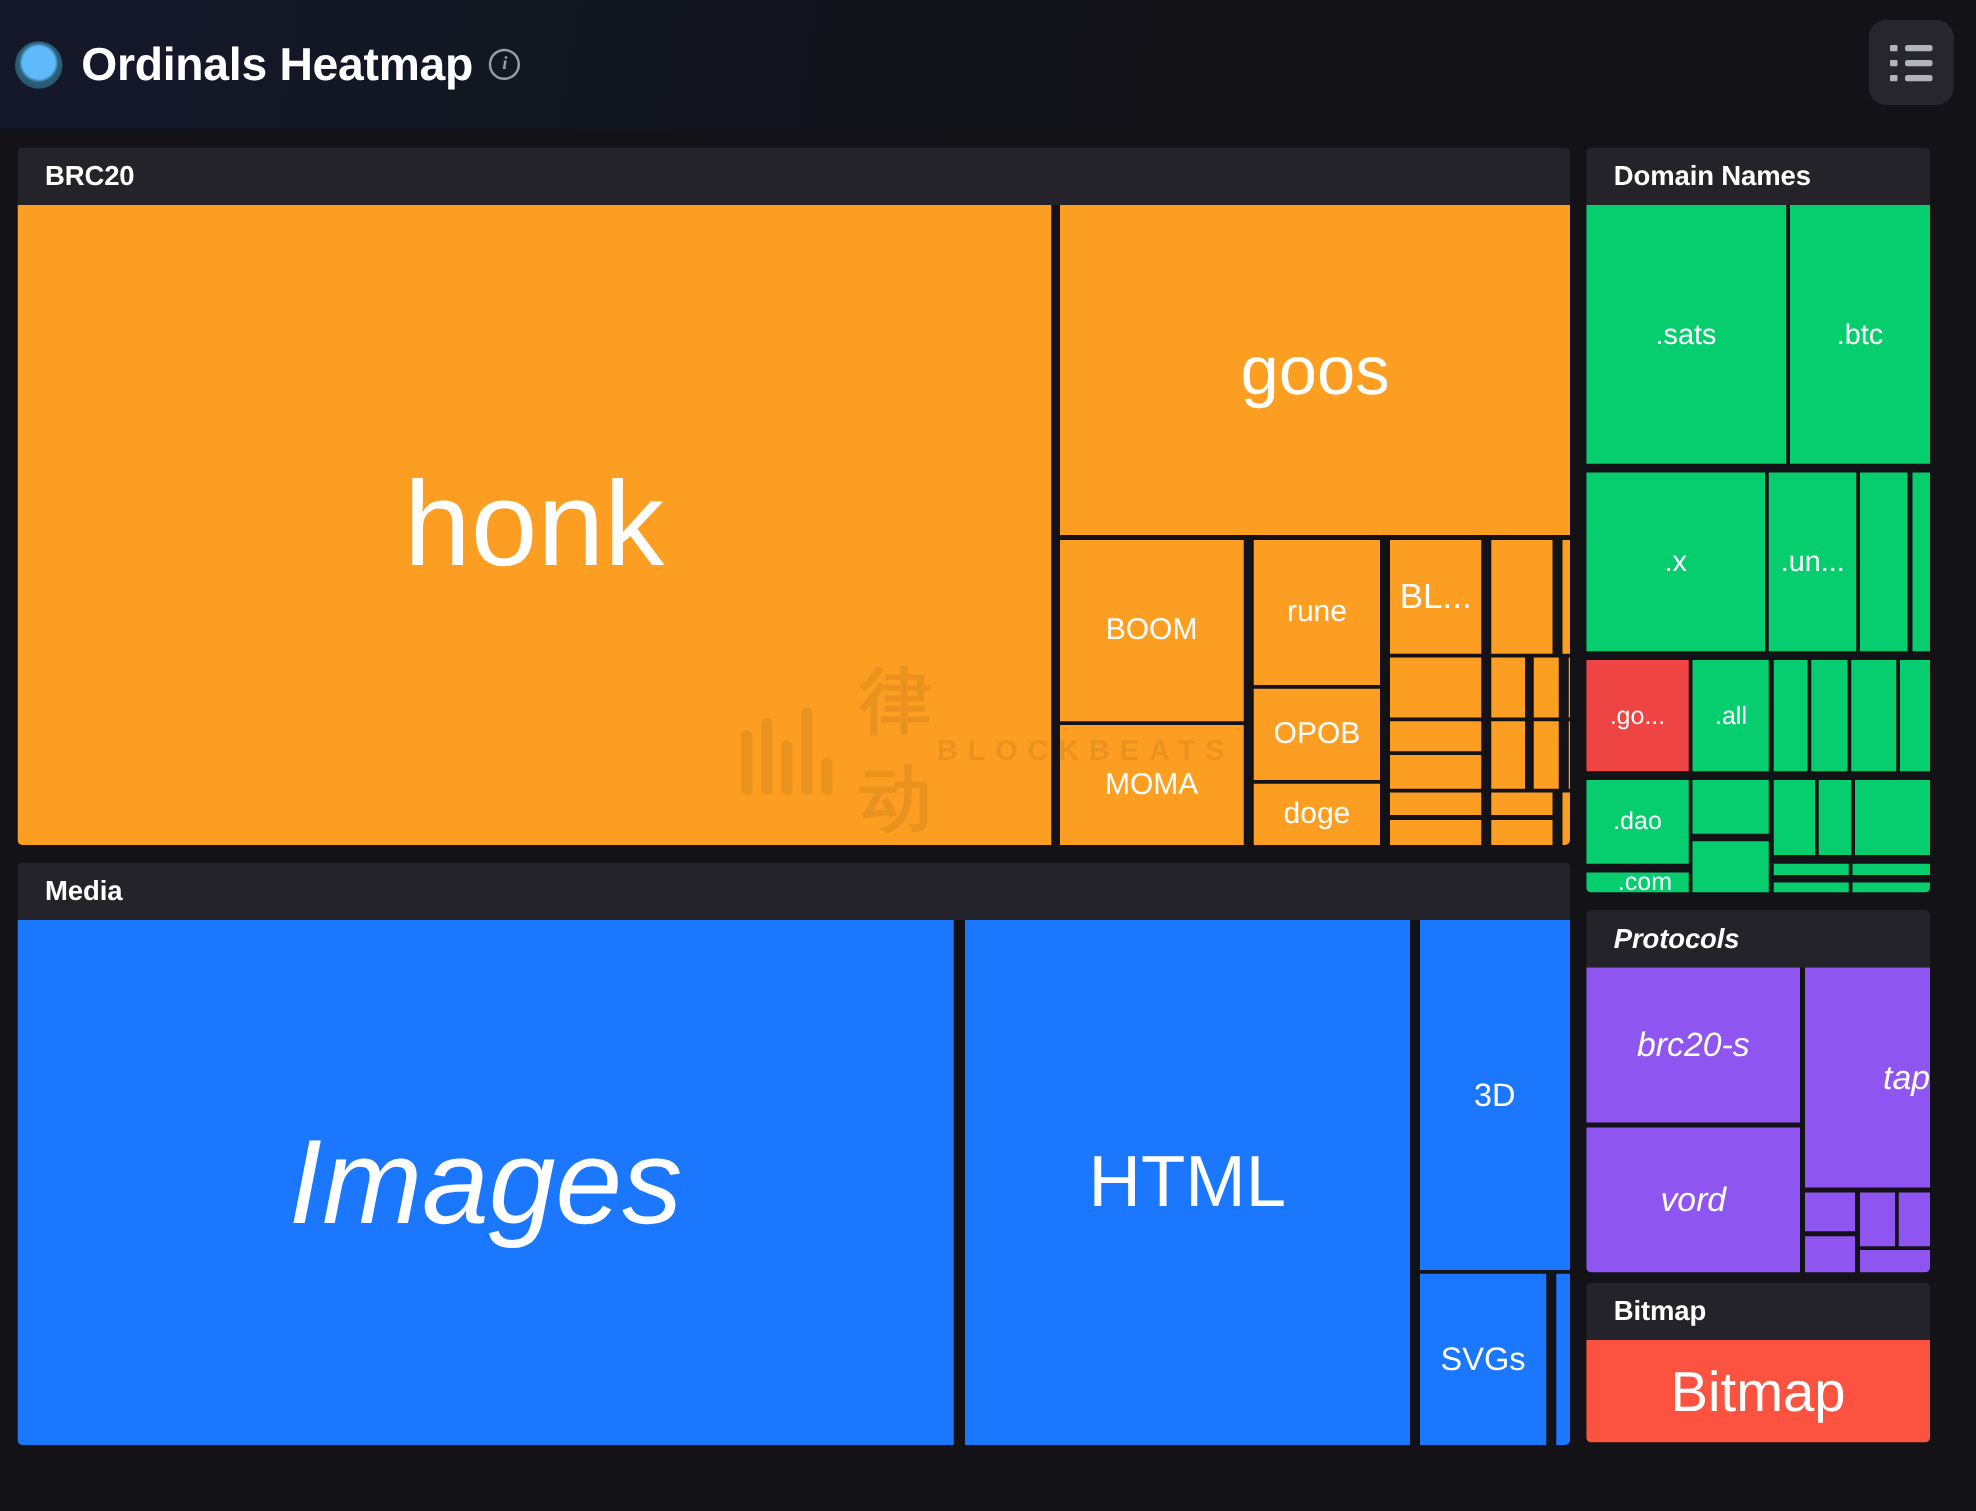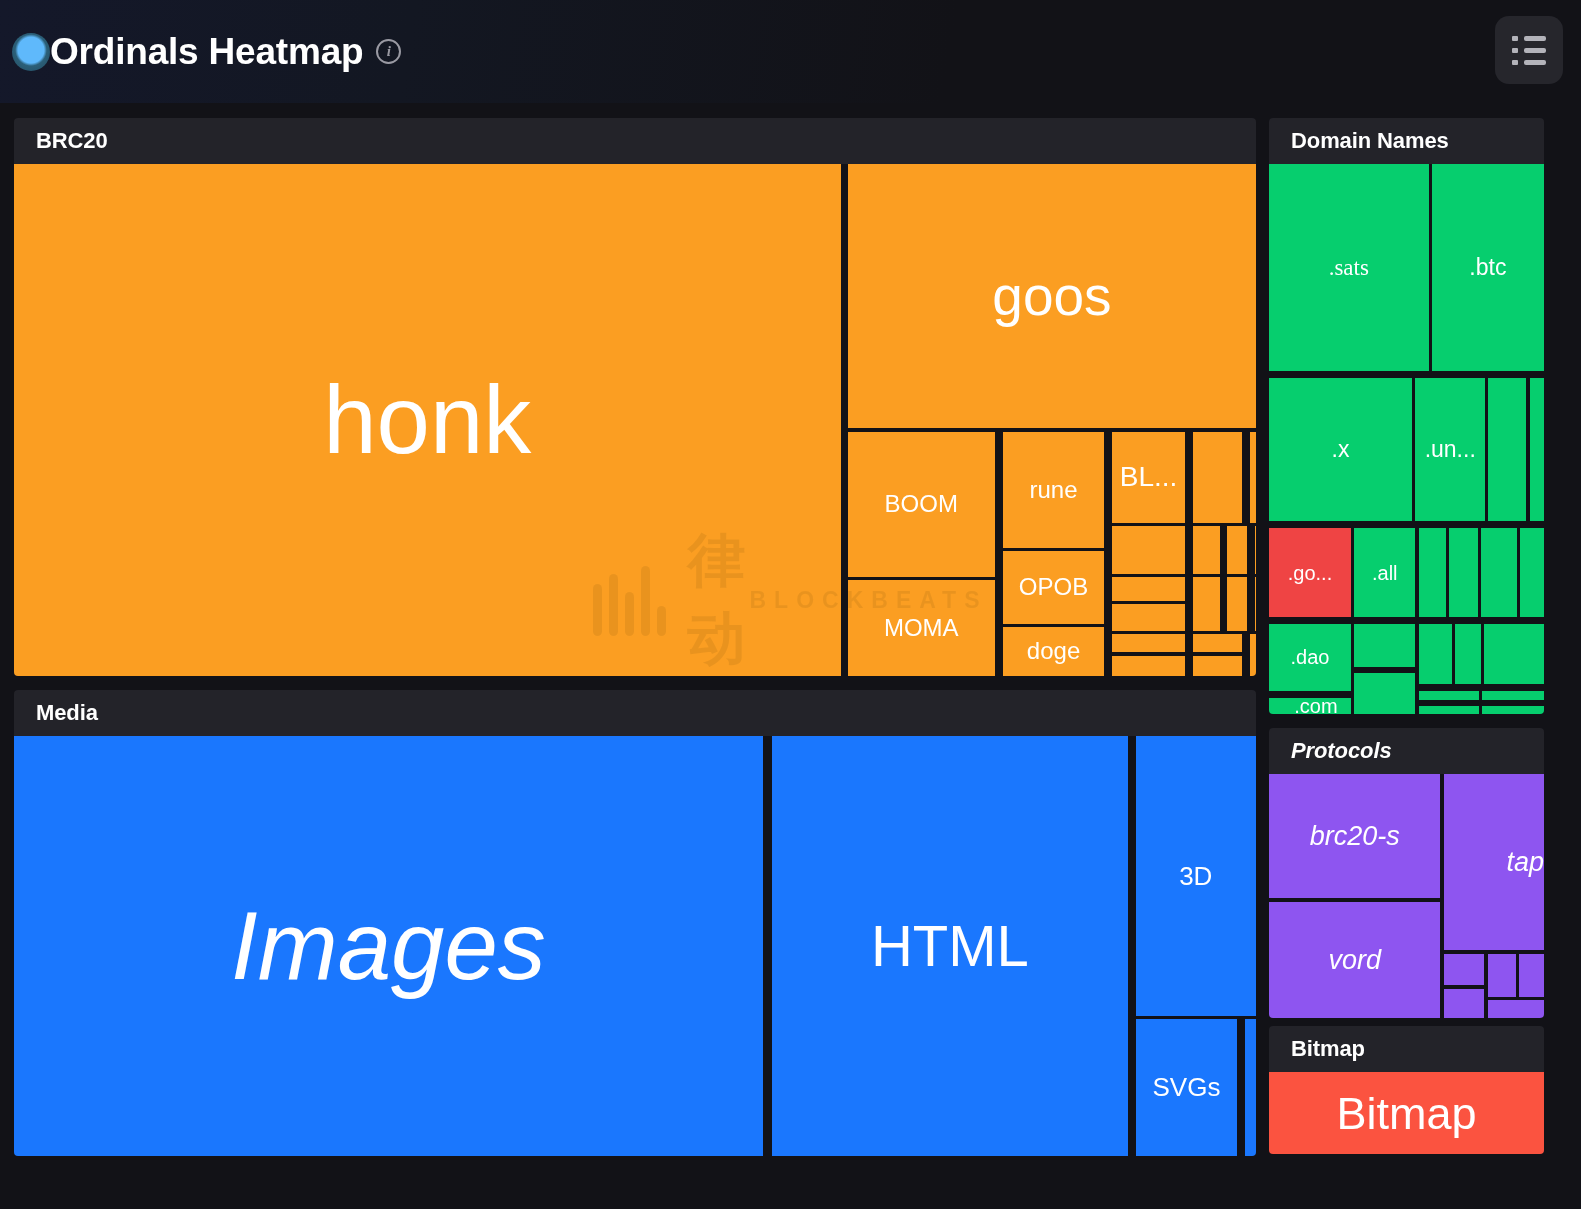--- a/index.html
+++ b/index.html
@@ -16,21 +16,21 @@
     position: absolute; left: 0; top: 0; width: 1581px; height: 103px;
     background: linear-gradient(100deg, #14182a 0%, #131722 26%, #121217 60%, #121217 100%);
     display: flex; align-items: center;
   }
   .logo-dot {
     margin-left: 12px; width: 38px; height: 38px; border-radius: 50%;
     background: radial-gradient(circle at 50% 45%, #5fb9fb 0%, #5fb9fb 46%, #2b5f78 56%, #234c60 100%);
     flex: 0 0 auto;
   }
   .app-title {
-    color: #ffffff; font-size: 37px; font-weight: 600;
+    margin-left: 15px; color: #ffffff; font-size: 37px; font-weight: 600;
     letter-spacing: -0.2px; line-height: 1;
   }
   .info-icon {
     margin-left: 13px; width: 25px; height: 25px; border-radius: 50%;
     border: 2px solid #9a9aa3; color: #9a9aa3;
     font-size: 15px; font-weight: 600; font-style: italic;
     display: flex; align-items: center; justify-content: center;
     font-family: "Liberation Serif", serif;
     flex: 0 0 auto;
   }
@@ -180,21 +180,21 @@
         <div class="tile" style="left: 90.3%; top: 67.3%; width: 8.2%; height: 32.7%; background: rgb(26, 119, 254);">
           <span style="font-size: 26px;">SVGs</span>
         </div>
         <div class="tile" style="left: 99.1%; top: 67.3%; width: 0.9%; height: 32.7%; background: rgb(26, 119, 254);"></div>
       </div>
   </div>
 
   <div class="panel" id="panel-domains">
     <div class="panel-header">Domain Names</div>
     <div class="panel-body">
-        <div class="tile" style="left: 0%; top: 0%; width: 58%; height: 37.6%; background: rgb(6, 206, 110); font-family: Liberation Serif, serif;">
+        <div class="tile" style="left: 0%; top: 0%; width: 58%; height: 37.6%; background: rgb(6, 206, 110);">
           <span style="font-size: 23px;">.sats</span>
         </div>
         <div class="tile" style="left: 59.2%; top: 0%; width: 40.8%; height: 37.6%; background: rgb(6, 206, 110);">
           <span style="font-size: 23px;">.btc</span>
         </div>
         <div class="tile" style="left: 0%; top: 38.9%; width: 52%; height: 26%; background: rgb(6, 206, 110);">
           <span style="font-size: 23px;">.x</span>
         </div>
         <div class="tile" style="left: 53.2%; top: 38.9%; width: 25.4%; height: 26%; background: rgb(6, 206, 110);">
           <span style="font-size: 23px;">.un...</span>

